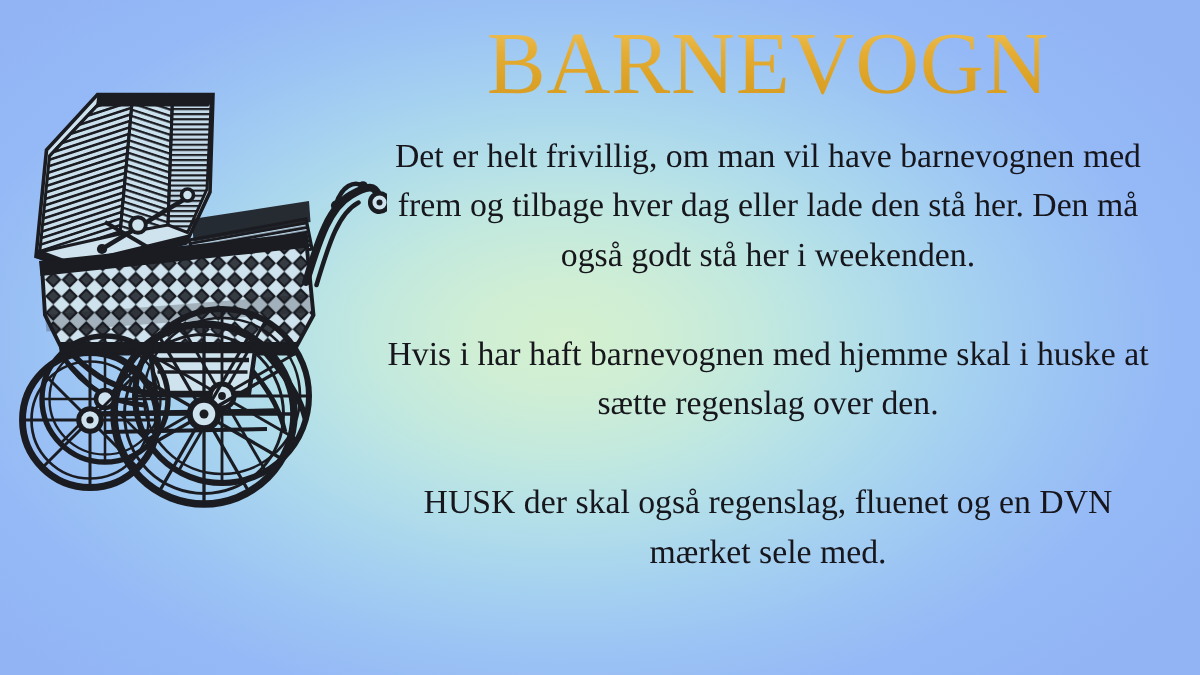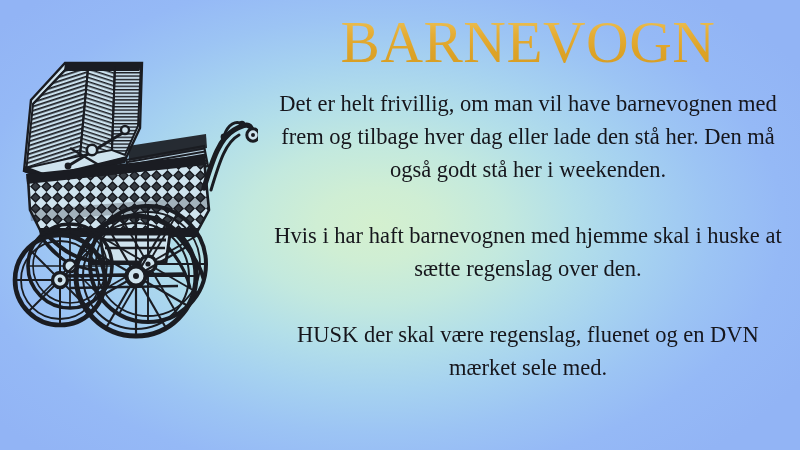--- a/index.html
+++ b/index.html
@@ -33,21 +33,21 @@
     left: 8px;
     top: 38px;
     width: 250px;
     height: 320px;
   }
   #illustration svg { display: block; width: 100%; height: 100%; }
 
   
   #text-column {
     position: absolute;
-    left: 266px;
+    left: 250px;
     top: 0;
     width: 524px;
     height: 450px;
     text-align: center;
   }
 
   #poster-title {
     margin: 0;
     padding-top: 13px;
     font-size: 59px;
@@ -257,16 +257,16 @@
     </svg>
   </div>
 
   <div id="text-column">
     <h1 id="poster-title">BARNEVOGN</h1>
 
     <p id="para-1" class="body-para">Det er helt frivillig, om man vil have barnevognen med frem og tilbage hver dag eller lade den stå her. Den må også godt stå her i weekenden.</p>
 
     <p id="para-2" class="body-para">Hvis i har haft barnevognen med hjemme skal i huske at sætte regenslag over den.</p>
 
-    <p id="para-3" class="body-para">HUSK der skal være regenslag, fluenet og en DVN mærket sele med.</p>
+    <p id="para-3" class="body-para">HUSK der skal også regenslag, fluenet og en DVN mærket sele med.</p>
   </div>
 
 </div>
 
 </body></html>

